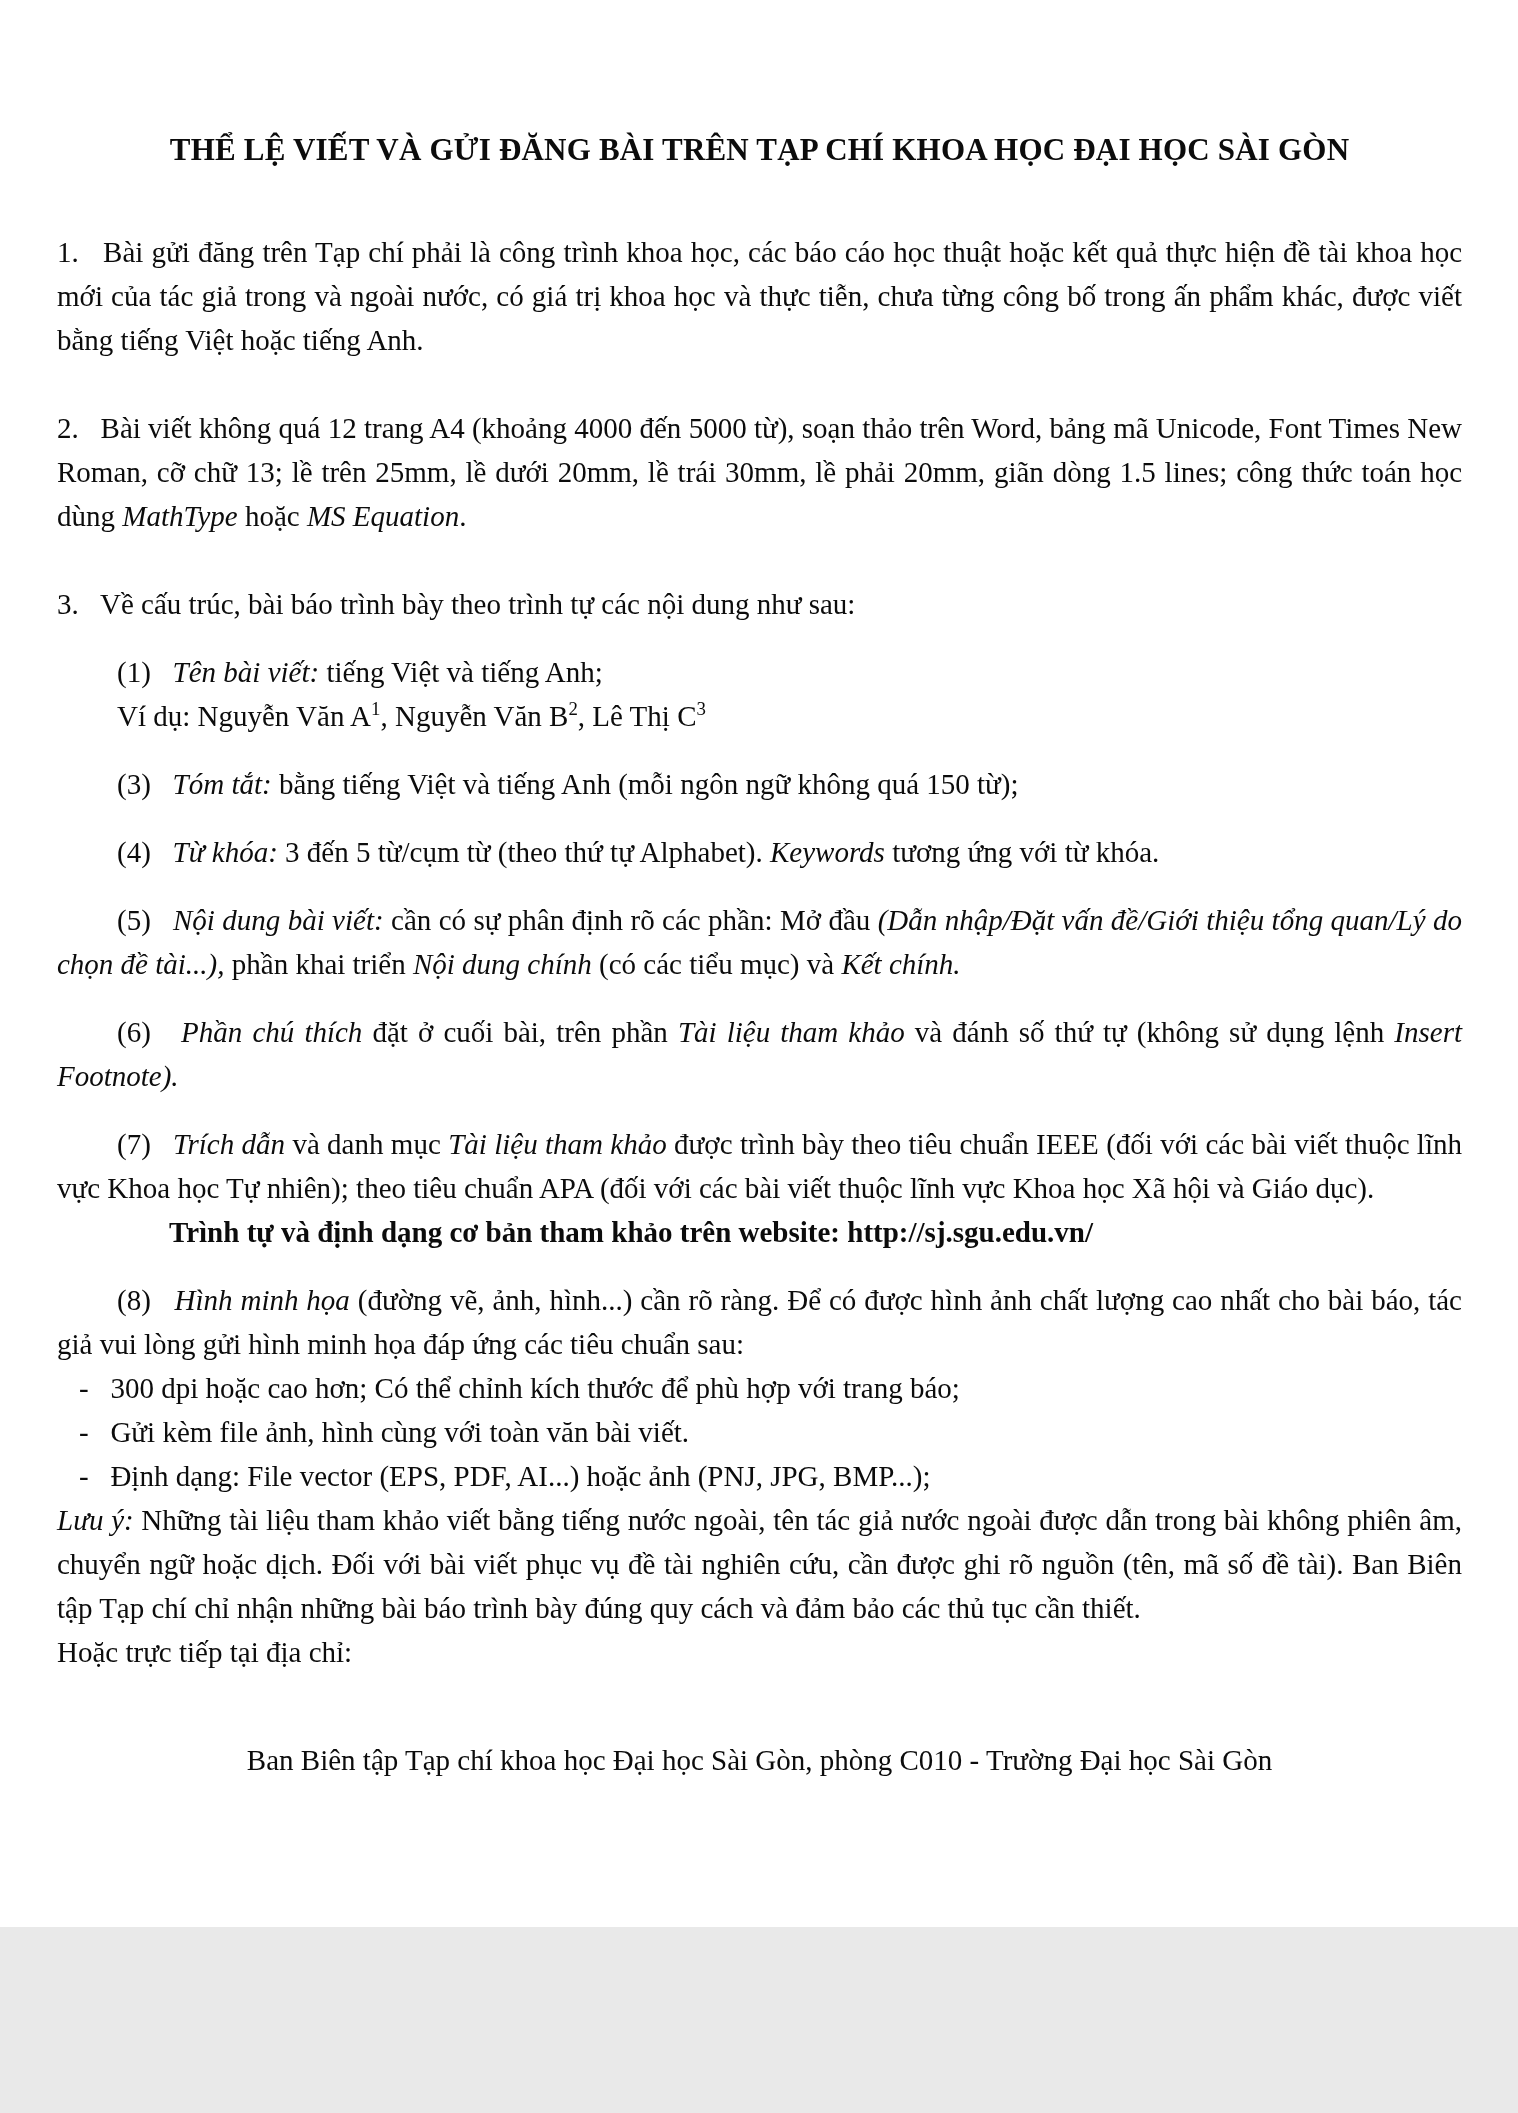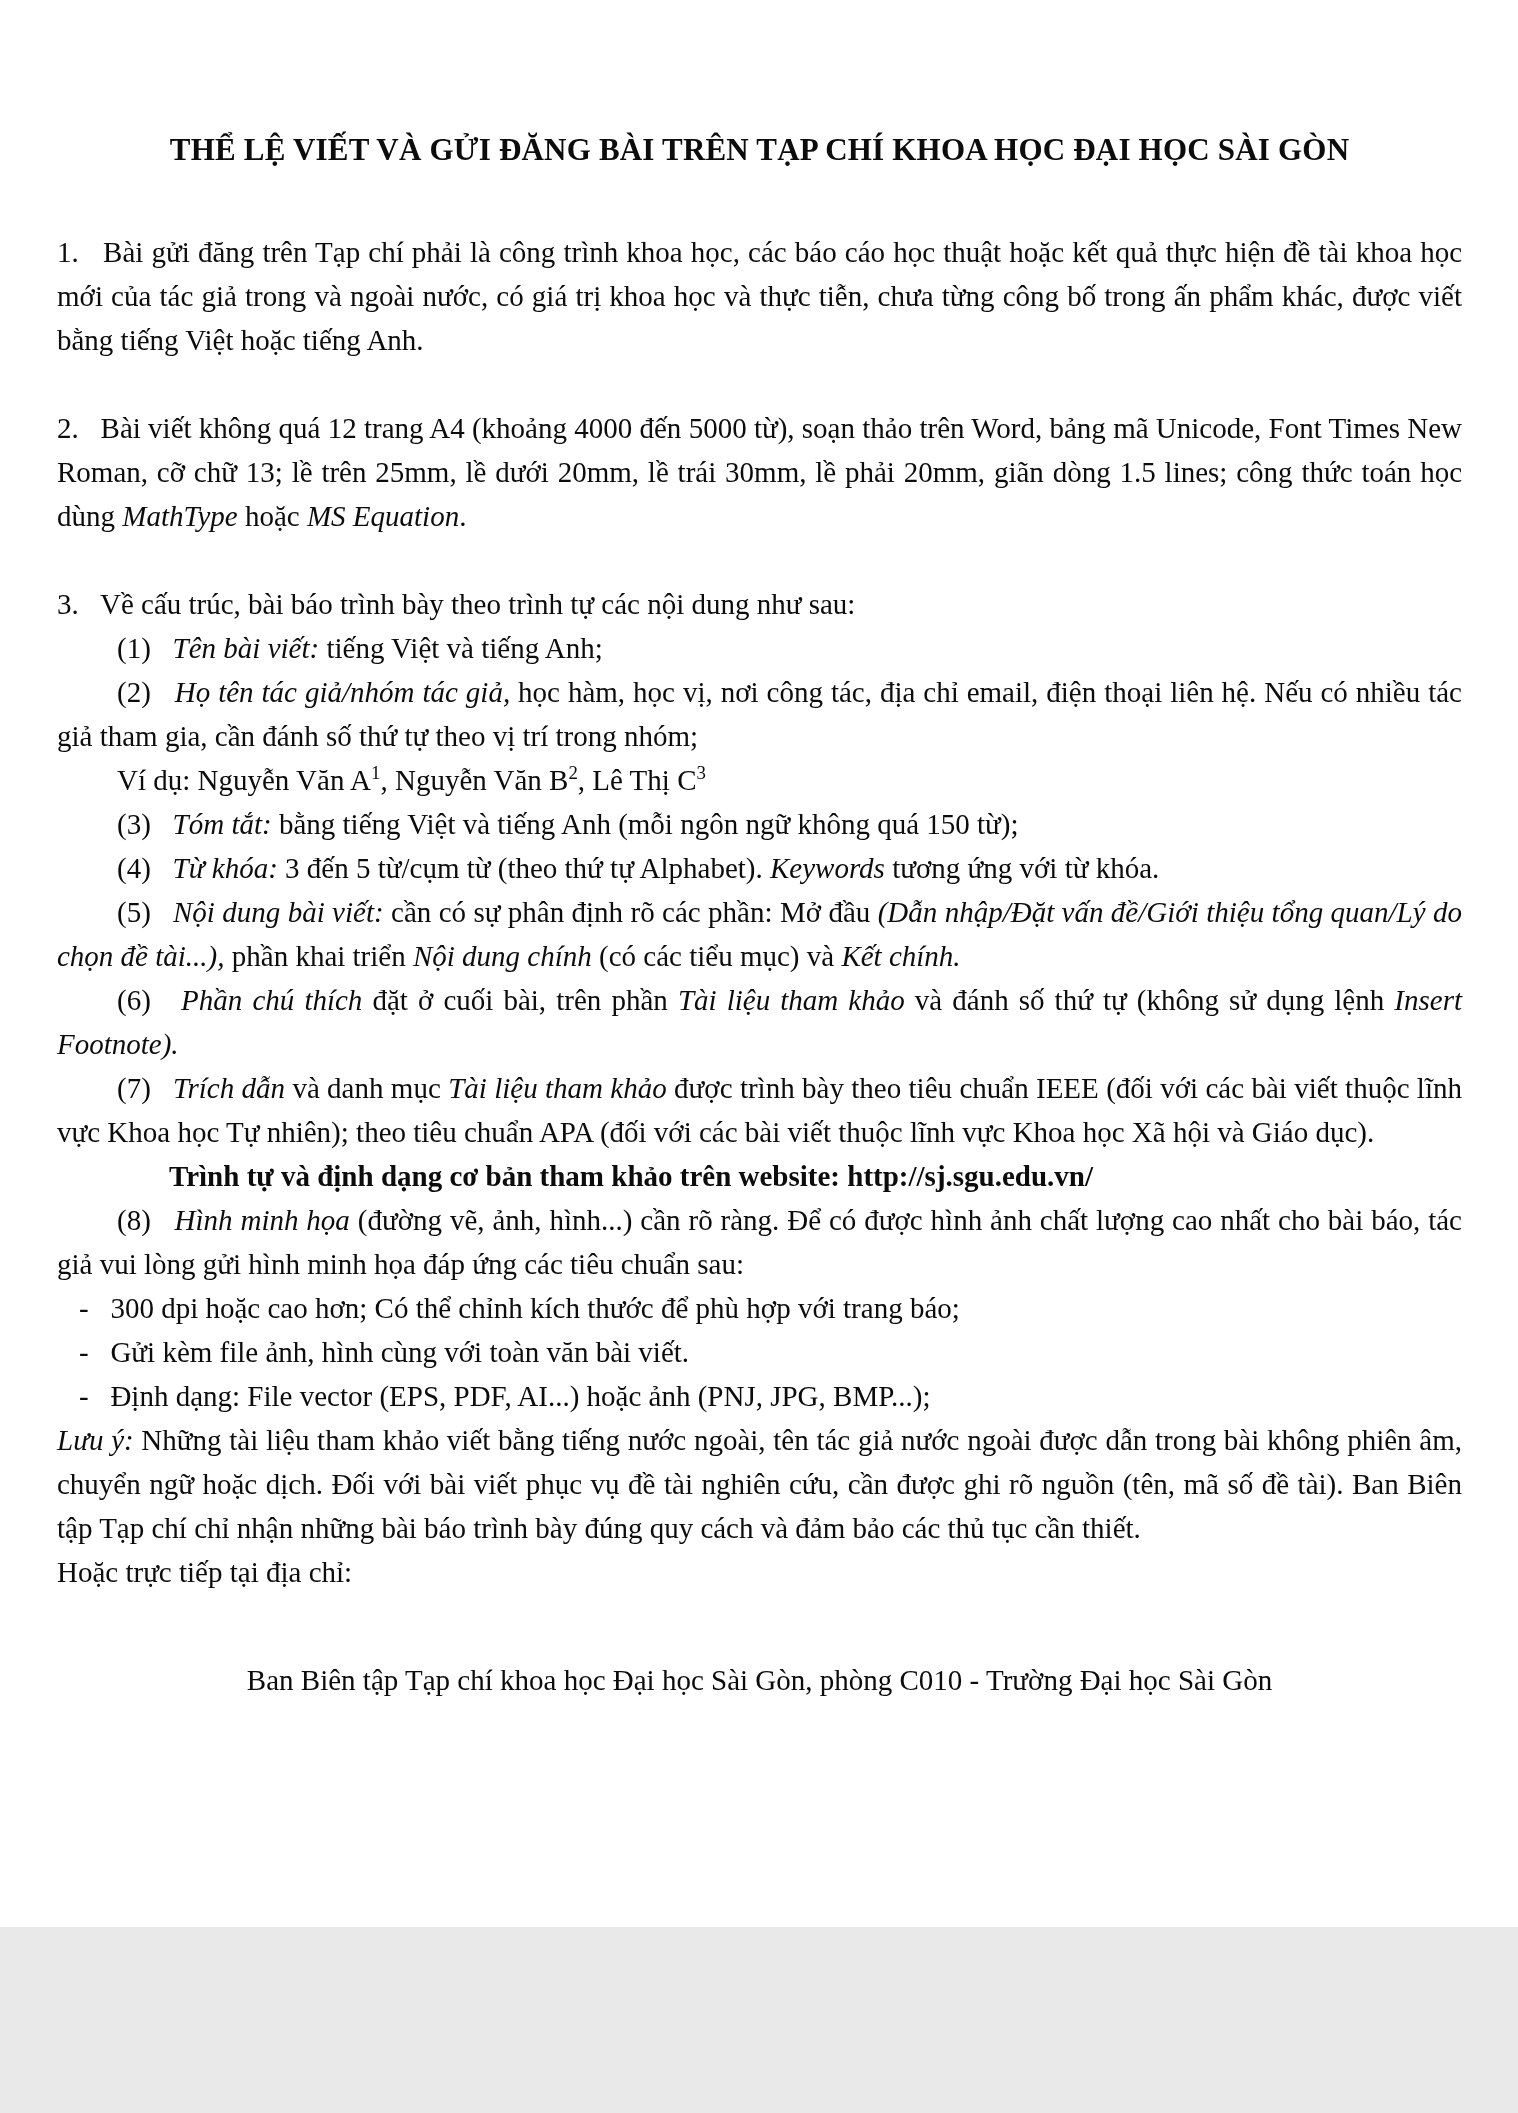--- a/index.html
+++ b/index.html
@@ -19,41 +19,40 @@
   }
   .doc-title {
     font-size: 31px;
     font-weight: bold;
     text-align: center;
     margin: 0 0 60px 0;
     line-height: 40px;
     letter-spacing: 0.2px;
   }
   .blk { margin: 0; text-align: justify; }
-  .blk.kind-item    { text-indent: 60px; }
+  .blk.kind-item    { text-indent: 60px; margin-top: 24px; }
   .blk.kind-example { text-indent: 60px; text-align: left; }
   .blk.kind-website { text-indent: 112px; text-align: left; font-weight: bold; }
   .blk.kind-bullet  { text-indent: 22px; }
   .blk.kind-center  { text-align: center; text-indent: 0; }
   .blk.gap    { margin-top: 44px; }
   .blk.gap-lg { margin-top: 64px; }
   .it { font-style: italic; }
   sup { font-size: 0.65em; line-height: 0; }
 </style>
 </head>
 <body>
 
 <main class="page">
   <h1 class="doc-title">THỂ LỆ VIẾT VÀ GỬI ĐĂNG BÀI TRÊN TẠP CHÍ KHOA HỌC ĐẠI HỌC SÀI GÒN</h1>
   <section>
       <p class="blk kind-p"><span>1.&nbsp;&nbsp; Bài gửi đăng trên Tạp chí phải là công trình khoa học, các báo cáo học thuật hoặc kết quả thực hiện đề tài khoa học mới của tác giả trong và ngoài nước, có giá trị khoa học và thực tiễn, chưa từng công bố trong ấn phẩm khác, được viết bằng tiếng Việt hoặc tiếng Anh.</span></p>
       <p class="blk kind-p gap"><span>2.&nbsp;&nbsp; Bài viết không quá 12 trang A4 (khoảng 4000 đến 5000 từ), soạn thảo trên Word, bảng mã Unicode, Font Times New Roman, cỡ chữ 13; lề trên 25mm, lề dưới 20mm, lề trái 30mm, lề phải 20mm, giãn dòng 1.5 lines; công thức toán học dùng </span><span class="it">MathType</span><span> hoặc </span><span class="it">MS Equation</span><span>.</span></p>
       <p class="blk kind-p gap"><span>3.&nbsp;&nbsp; Về cấu trúc, bài báo trình bày theo trình tự các nội dung như sau:</span></p>
       <p class="blk kind-item"><span>(1)&nbsp;&nbsp; </span><span class="it">Tên bài viết:</span><span> tiếng Việt và tiếng Anh;</span></p>
-      <p class="blk kind-item"><span>(2)&nbsp;&nbsp; </span><span class="it">Họ tên tác giả/nhóm tác giả,</span><span> học hàm, học vị, nơi công tác, địa chỉ email, điện thoại liên hệ. Nếu có nhiều tác giả tham gia, cần đánh số thứ tự theo vị trí trong nhóm;</span></p>
       <p class="blk kind-example"><span>Ví dụ: Nguyễn Văn A</span><sup>1</sup><span>, Nguyễn Văn B</span><sup>2</sup><span>, Lê Thị C</span><sup>3</sup></p>
       <p class="blk kind-item"><span>(3)&nbsp;&nbsp; </span><span class="it">Tóm tắt:</span><span> bằng tiếng Việt và tiếng Anh (mỗi ngôn ngữ không quá 150 từ);</span></p>
       <p class="blk kind-item"><span>(4)&nbsp;&nbsp; </span><span class="it">Từ khóa:</span><span> 3 đến 5 từ/cụm từ (theo thứ tự Alphabet). </span><span class="it">Keywords</span><span> tương ứng với từ khóa.</span></p>
       <p class="blk kind-item"><span>(5)&nbsp;&nbsp; </span><span class="it">Nội dung bài viết:</span><span> cần có sự phân định rõ các phần: Mở đầu </span><span class="it">(Dẫn nhập/Đặt vấn đề/Giới thiệu tổng quan/Lý do chọn đề tài...),</span><span> phần khai triển </span><span class="it">Nội dung chính</span><span> (có các tiểu mục) và </span><span class="it">Kết chính.</span></p>
       <p class="blk kind-item"><span>(6)&nbsp;&nbsp; </span><span class="it">Phần chú thích</span><span> đặt ở cuối bài, trên phần </span><span class="it">Tài liệu tham khảo</span><span> và đánh số thứ tự (không sử dụng lệnh </span><span class="it">Insert Footnote).</span></p>
       <p class="blk kind-item"><span>(7)&nbsp;&nbsp; </span><span class="it">Trích dẫn</span><span> và danh mục </span><span class="it">Tài liệu tham khảo</span><span> được trình bày theo tiêu chuẩn IEEE (đối với các bài viết thuộc lĩnh vực Khoa học Tự nhiên); theo tiêu chuẩn APA (đối với các bài viết thuộc lĩnh vực Khoa học Xã hội và Giáo dục).</span></p>
       <p class="blk kind-website"><span>Trình tự và định dạng cơ bản tham khảo trên website: http://sj.sgu.edu.vn/</span></p>
       <p class="blk kind-item"><span>(8)&nbsp;&nbsp; </span><span class="it">Hình minh họa</span><span> (đường vẽ, ảnh, hình...) cần rõ ràng. Để có được hình ảnh chất lượng cao nhất cho bài báo, tác giả vui lòng gửi hình minh họa đáp ứng các tiêu chuẩn sau:</span></p>
       <p class="blk kind-bullet"><span>-&nbsp;&nbsp; 300 dpi hoặc cao hơn; Có thể chỉnh kích thước để phù hợp với trang báo;</span></p>
       <p class="blk kind-bullet"><span>-&nbsp;&nbsp; Gửi kèm file ảnh, hình cùng với toàn văn bài viết.</span></p>

